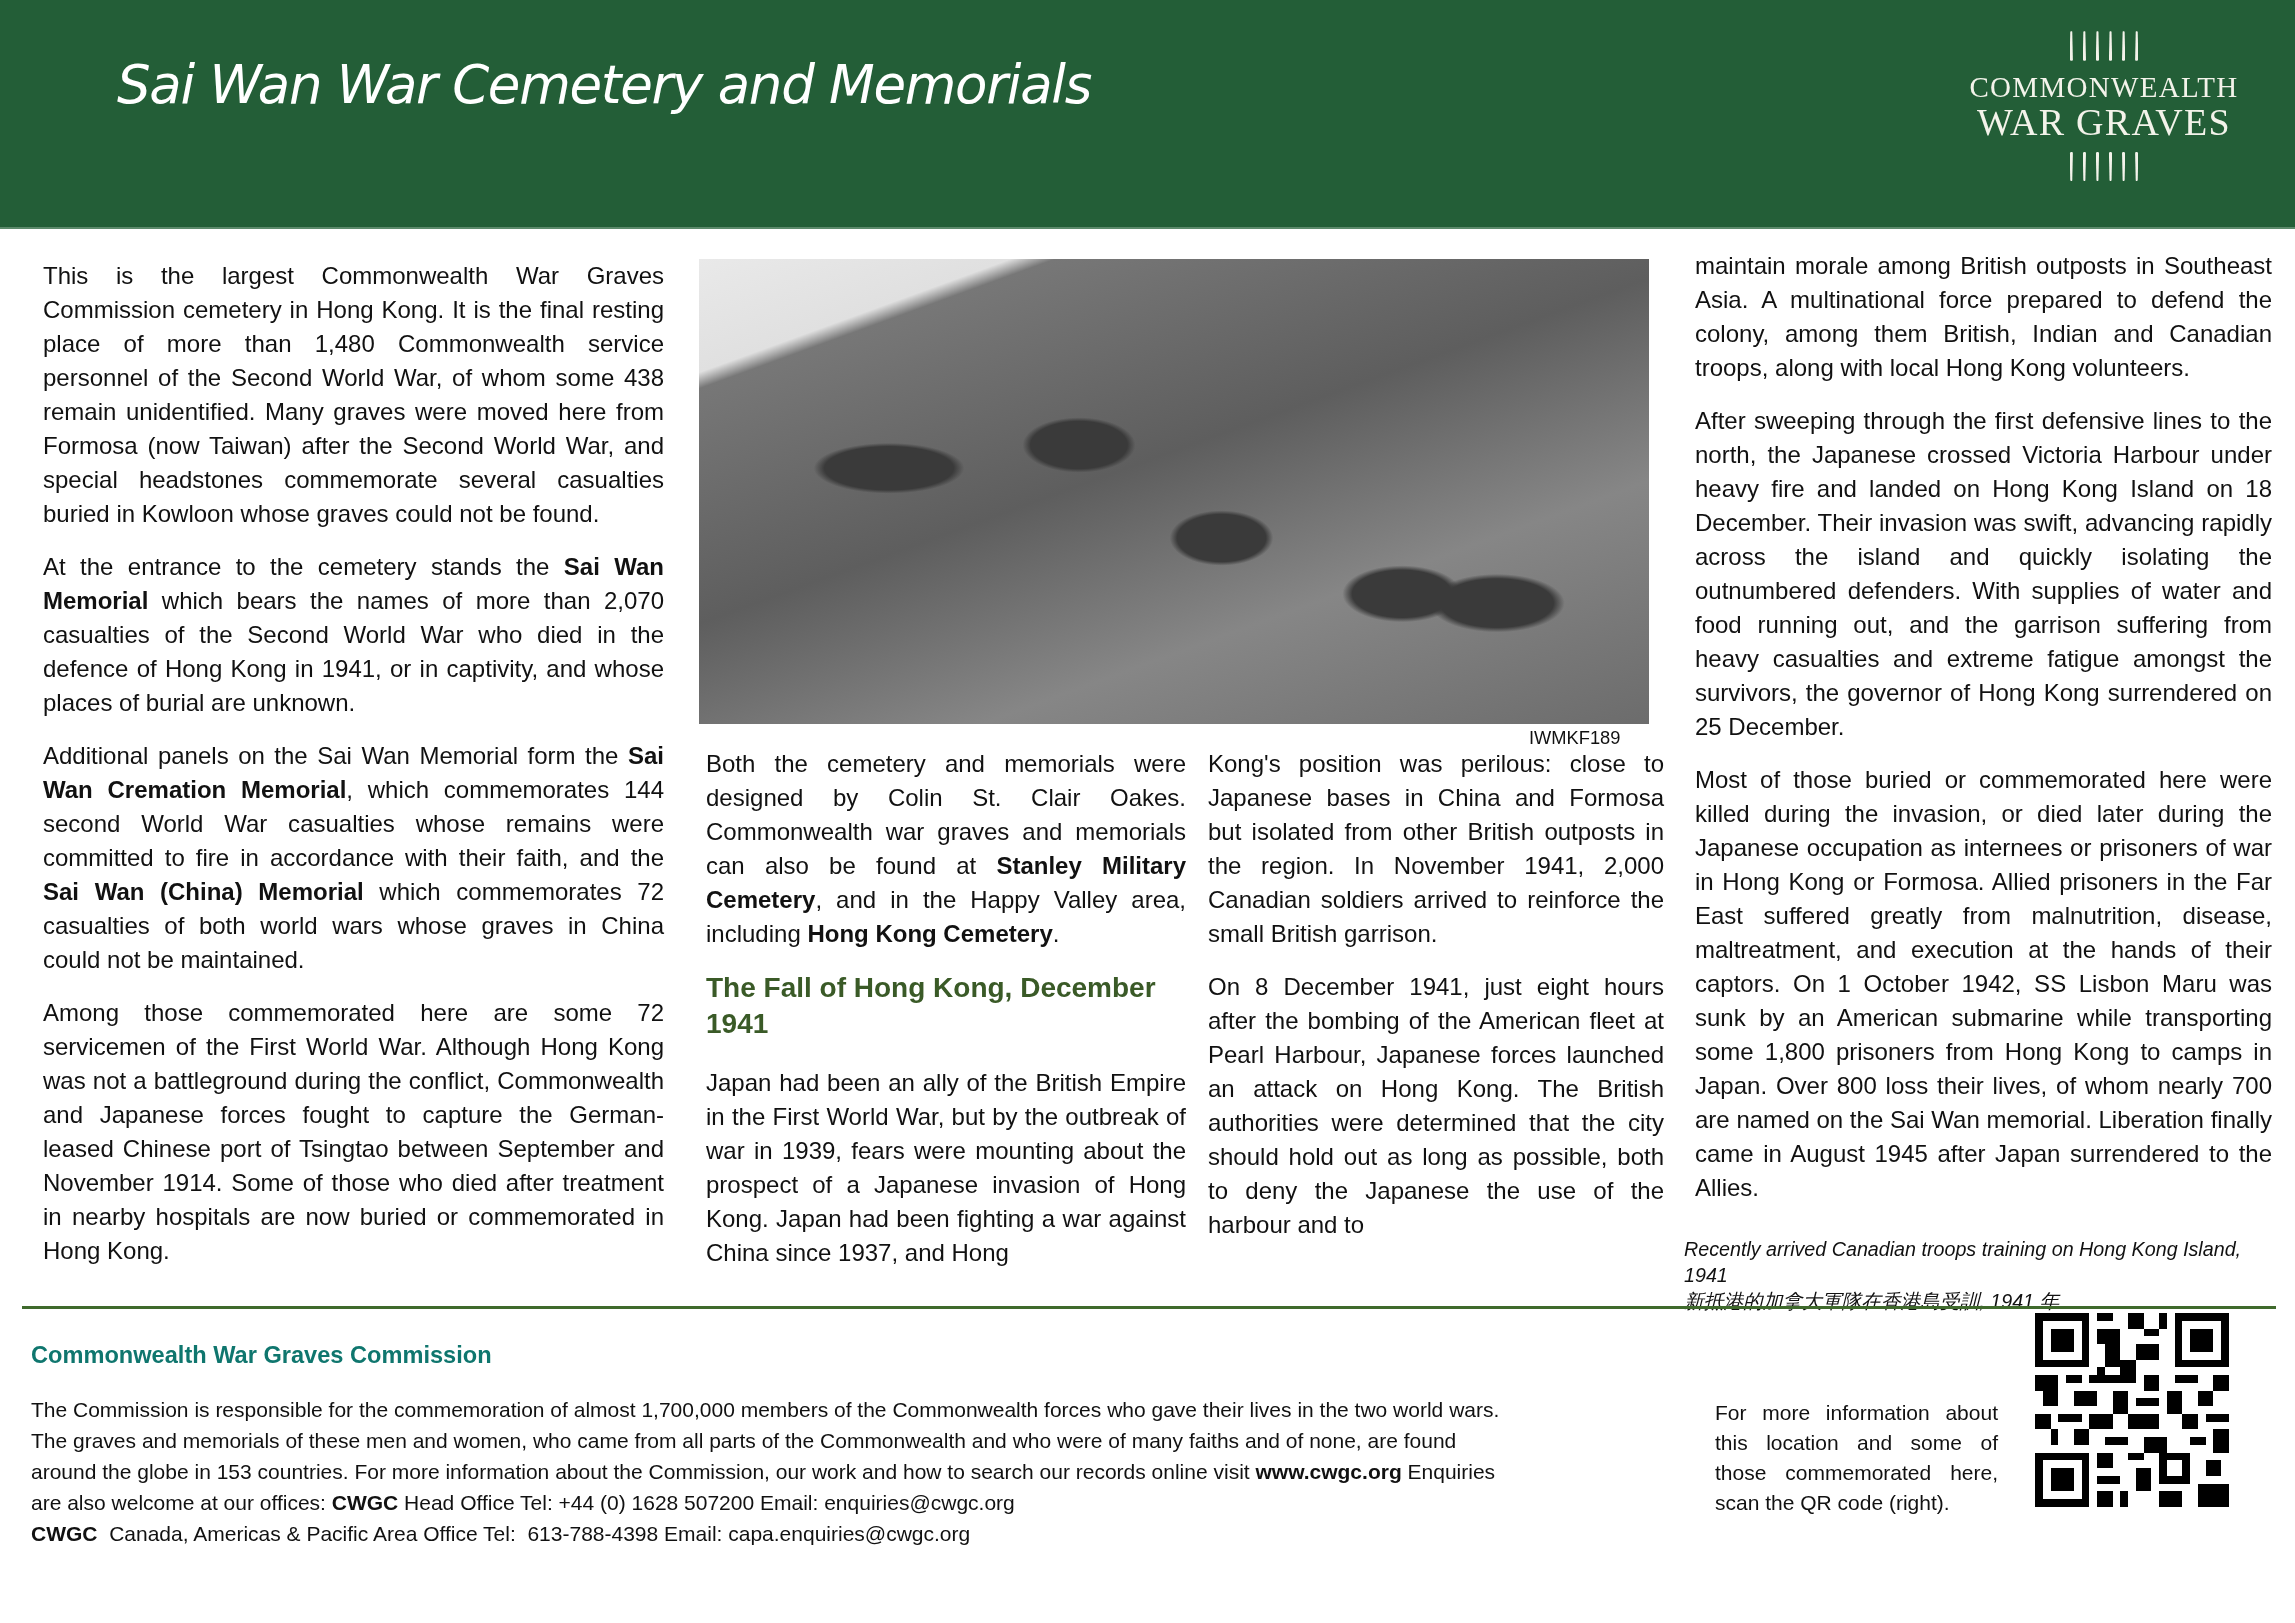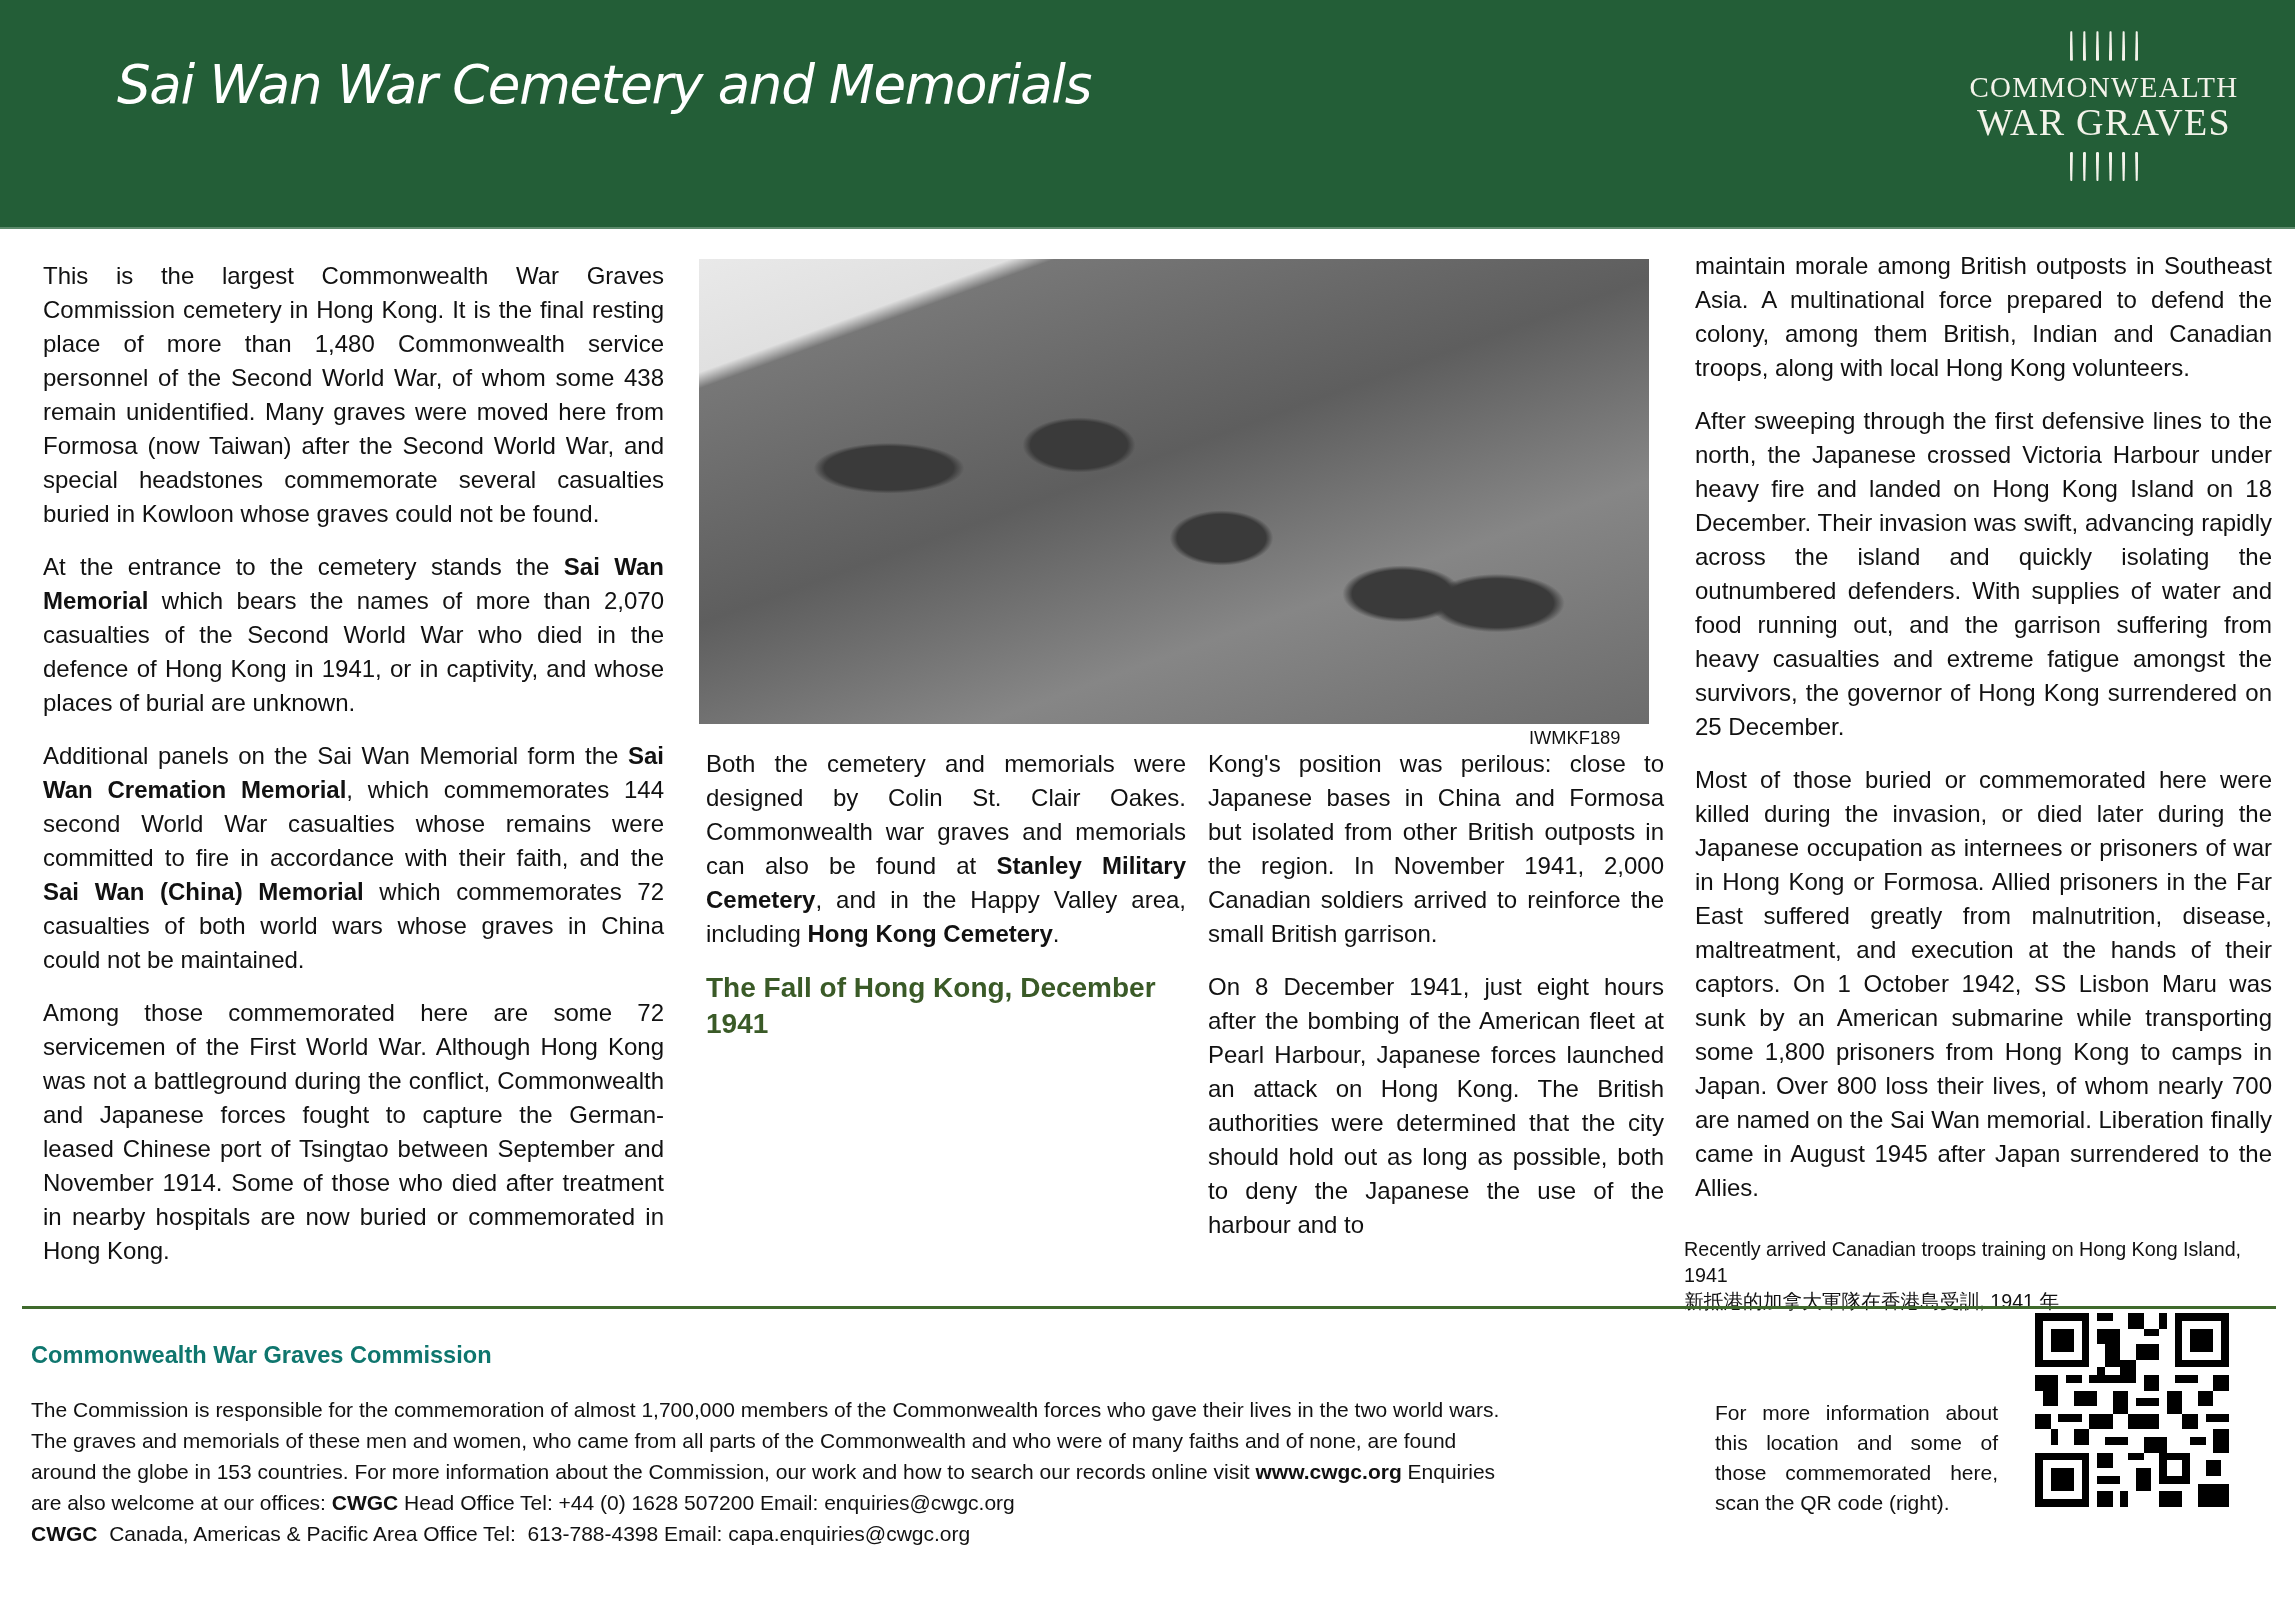--- a/index.html
+++ b/index.html
@@ -31,21 +31,21 @@
              radial-gradient(ellipse at 40% 40%, #3a3a3a 0 6%, transparent 7%),
              radial-gradient(ellipse at 55% 60%, #3a3a3a 0 6%, transparent 7%),
              radial-gradient(ellipse at 74% 72%, #3a3a3a 0 5%, transparent 6%),
              radial-gradient(ellipse at 84% 74%, #3a3a3a 0 5%, transparent 6%),
              linear-gradient(160deg, #e9e9e9 0%, #e0e0e0 14%, #777 16%, #5e5e5e 45%, #868686 70%, #6c6c6c 100%);
            overflow: hidden; }
   .photo-credit { position: absolute; left: 1529px; top: 727px; font-size: 18.3px; color: #111; }
 
   .subhead { color: #3a5a27; font-weight: bold; font-size: 28px; line-height: 36px; margin: 0 0 23.6px 0; text-align: left; }
 
-  .caption { position: absolute; left: 1684px; top: 1236px; width: 590px; font-size: 19.7px; line-height: 26px; color: #111; }
+  .caption { position: absolute; left: 1684px; top: 1236px; width: 590px; font-size: 19.7px; font-style: italic; line-height: 26px; color: #111; }
 
   .divider { position: absolute; left: 22px; top: 1306px; width: 2254px; height: 2.6px; background: #3f6a2c; }
 
   .footer-title { position: absolute; left: 31px; top: 1342px; font-size: 23.6px; font-weight: bold; color: #0f766e; }
   .footer-body { position: absolute; left: 31px; top: 1394px; width: 1586px; font-size: 21px; line-height: 31px; color: #111; }
   .footer-body div { white-space: nowrap; }
 
   .qr-text { position: absolute; left: 1715px; top: 1398px; width: 283px; font-size: 21px; line-height: 30px; text-align: justify; }
   .qr { position: absolute; left: 2035px; top: 1313px; width: 194px; height: 194px; background: #fff; }
   .qr svg { width: 100%; height: 100%; display: block; }
@@ -83,20 +83,21 @@
   <p><span>Additional panels on the Sai Wan Memorial form the </span><b>Sai Wan Cremation Memorial</b><span>, which commemorates 144 second World War casualties whose remains were committed to fire in accordance with their faith, and the </span><b>Sai Wan (China) Memorial</b><span> which commemorates 72 casualties of both world wars whose graves in China could not be maintained.</span></p>
   <p>Among those commemorated here are some 72 servicemen of the First World War. Although Hong Kong was not a battleground during the conflict, Commonwealth and Japanese forces fought to capture the German-leased Chinese port of Tsingtao between September and November 1914. Some of those who died after treatment in nearby hospitals are now buried or commemorated in Hong Kong.</p>
 </div>
 
 <div class="photo" title="Canadian soldiers with rifles climbing a grassy hillside"></div>
 <div class="photo-credit">IWMKF189</div>
 
 <div class="col c2">
   <p><span>Both the cemetery and memorials were designed by Colin St. Clair Oakes. Commonwealth war graves and memorials can also be found at </span><b>Stanley Military Cemetery</b><span>, and in the Happy Valley area, including </span><b>Hong Kong Cemetery</b><span>.</span></p>
   <div class="subhead">The Fall of Hong Kong, December 1941</div>
+  <p>Japan had been an ally of the British Empire in the First World War, but by the outbreak of war in 1939, fears were mounting about the prospect of a Japanese invasion of Hong Kong. Japan had been fighting a war against China since 1937, and Hong</p>
 </div>
 
 <div class="col c3">
   <p>Kong's position was perilous: close to Japanese bases in China and Formosa but isolated from other British outposts in the region. In November 1941, 2,000 Canadian soldiers arrived to reinforce the small British garrison.</p>
   <p>On 8 December 1941, just eight hours after the bombing of the American fleet at Pearl Harbour, Japanese forces launched an attack on Hong Kong. The British authorities were determined that the city should hold out as long as possible, both to deny the Japanese the use of the harbour and to</p>
 </div>
 
 <div class="col c4">
   <p>maintain morale among British outposts in Southeast Asia. A multinational force prepared to defend the colony, among them British, Indian and Canadian troops, along with local Hong Kong volunteers.</p>
   <p>After sweeping through the first defensive lines to the north, the Japanese crossed Victoria Harbour under heavy fire and landed on Hong Kong Island on 18 December. Their invasion was swift, advancing rapidly across the island and quickly isolating the outnumbered defenders. With supplies of water and food running out, and the garrison suffering from heavy casualties and extreme fatigue amongst the survivors, the governor of Hong Kong surrendered on 25 December.</p>

